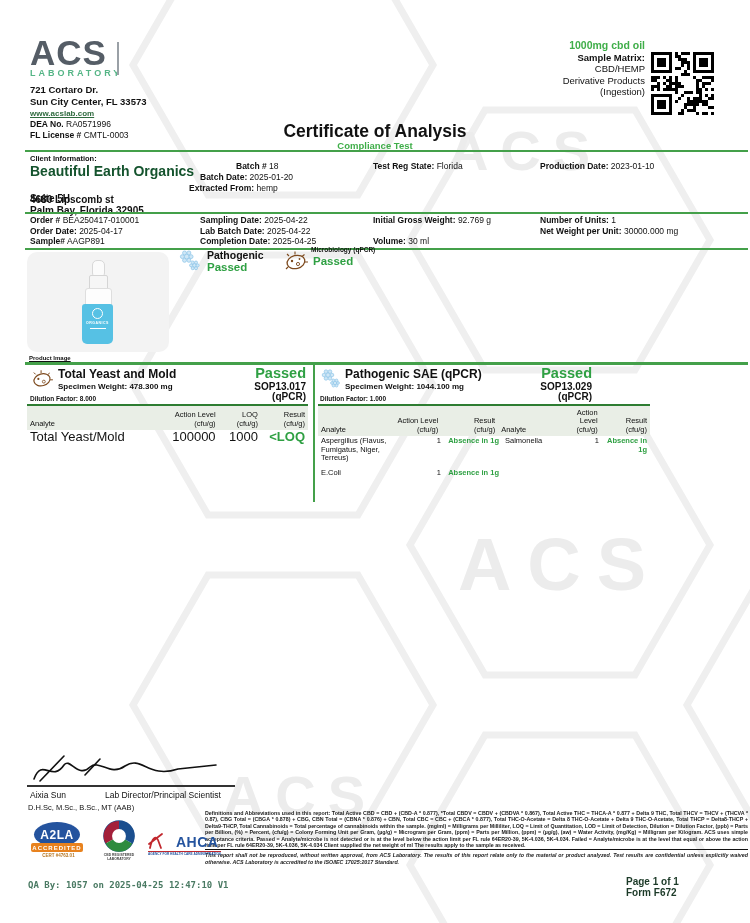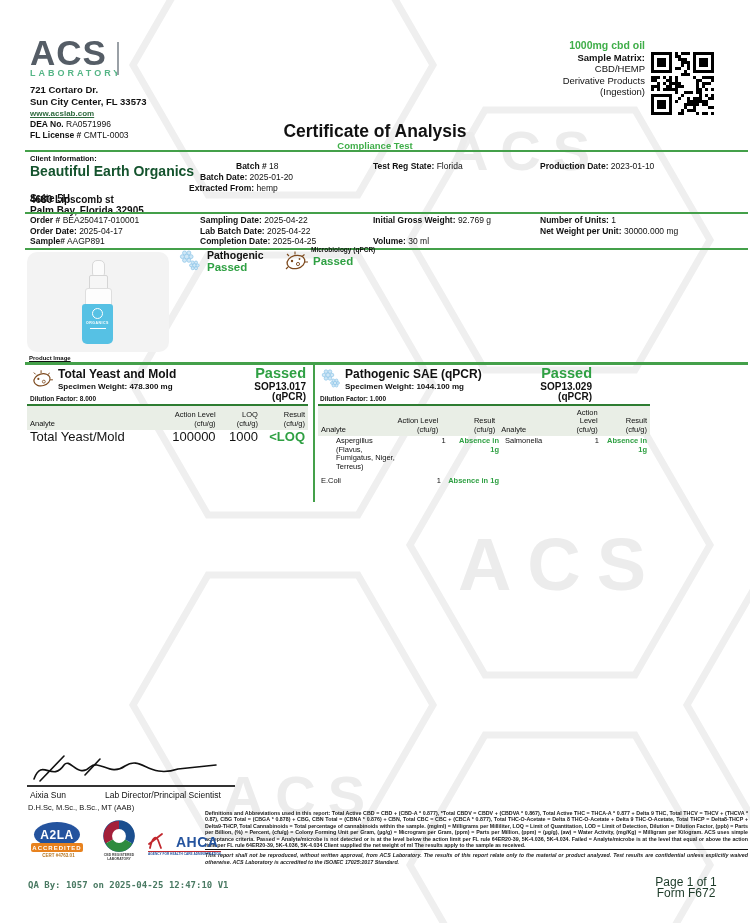--- a/index.html
+++ b/index.html
@@ -60,21 +60,21 @@
   .a2la-oval{width:46px;height:25px;background:#24539e;border-radius:50%;display:flex;align-items:center;justify-content:center;
              color:#fff;font-size:12px;font-weight:900;letter-spacing:.5px;}
   .a2la-banner{width:52px;background:#e8821e;color:#fff;font-size:6px;font-weight:900;letter-spacing:1px;text-align:center;
                border-radius:2px;padding:1.5px 0;margin-top:-4px;position:relative;}
   .a2la-cert{font-size:4.5px;color:#b5731d;font-weight:bold;text-align:center;margin-top:1px;}
   .seal-cap{font-size:3.4px;color:#444;font-weight:bold;text-align:center;width:54px;line-height:4px;margin-top:1px;}
   .ahca-txt{font-size:14px;font-weight:900;color:#24539e;letter-spacing:.5px;}
   .ahca-cap{font-size:3.2px;color:#24539e;font-weight:bold;border-top:1px solid #c1272d;margin-top:1px;}
   
   .qa{font-family:"DejaVu Sans Mono",monospace;font-size:9px;font-weight:bold;color:#4a7a63;}
-  .pageno{font-size:12px;font-weight:400;color:#1c3a28;text-align:center;line-height:10.5px;}
+  .pageno{font-size:10px;font-weight:700;color:#1c3a28;text-align:left;line-height:10.5px;}
   svg{display:block;}
 </style>
 </head>
 <body>
 
 <div class="page">
 
   <svg class="abs" style="left:0;top:0;z-index:0;" width="750" height="923" viewBox="0 0 750 923">
     <g fill="none" stroke="#efefef" stroke-width="7">
       <path d="M485,110 L635,110 L710,240 L635,370 L485,370 L410,240 Z"></path>
@@ -412,21 +412,21 @@
         <div class="c" style="width:74px;"><span>Analyte</span></div>
         <div class="c num" style="width:44px;"><span>Action Level</span><br><span>(cfu/g)</span></div>
         <div class="c num" style="width:54px;"><span>Result</span><br><span>(cfu/g)</span></div>
         <div class="c" style="width:56px;"><span>Analyte</span></div>
         <div class="c num" style="width:40px;"><span>Action Level</span><br><span>(cfu/g)</span></div>
         <div class="c num" style="width:46px;"><span>Result</span><br><span>(cfu/g)</span></div>
       </div>
       <div class="abs" style="left:0;top:70px;width:332px;display:flex;">
         <div style="width:184px;">
           <div class="rp-row">
-            <div class="c" style="width:74px;margin-left:15px;">Aspergillus (Flavus, Fumigatus, Niger, Terreus)</div>
+            <div class="c" style="width:74px;">Aspergillus (Flavus, Fumigatus, Niger, Terreus)</div>
             <div class="c num" style="width:44px;">1</div>
             <div class="c num res-green" style="width:54px;">Absence in 1g</div>
           </div>
           <div class="rp-row">
             <div class="c" style="width:74px;">E.Coli</div>
             <div class="c num" style="width:44px;">1</div>
             <div class="c num res-green" style="width:54px;">Absence in 1g</div>
           </div>
         </div>
         <div style="width:148px;">

